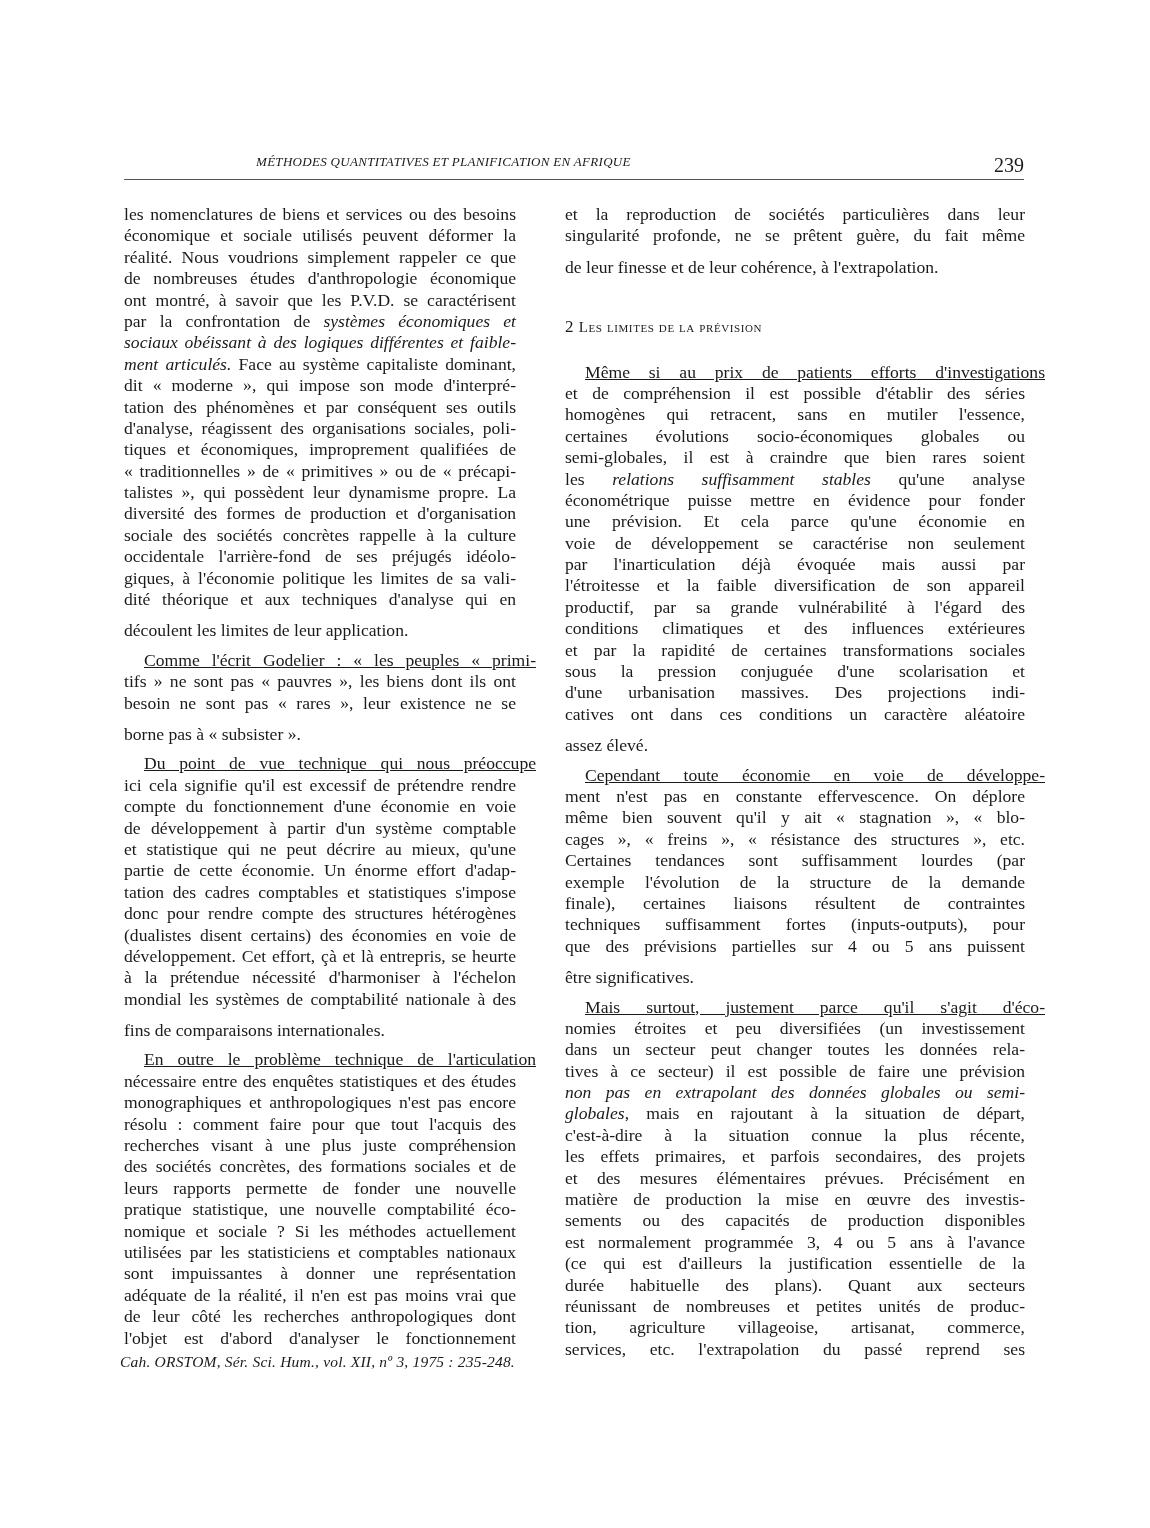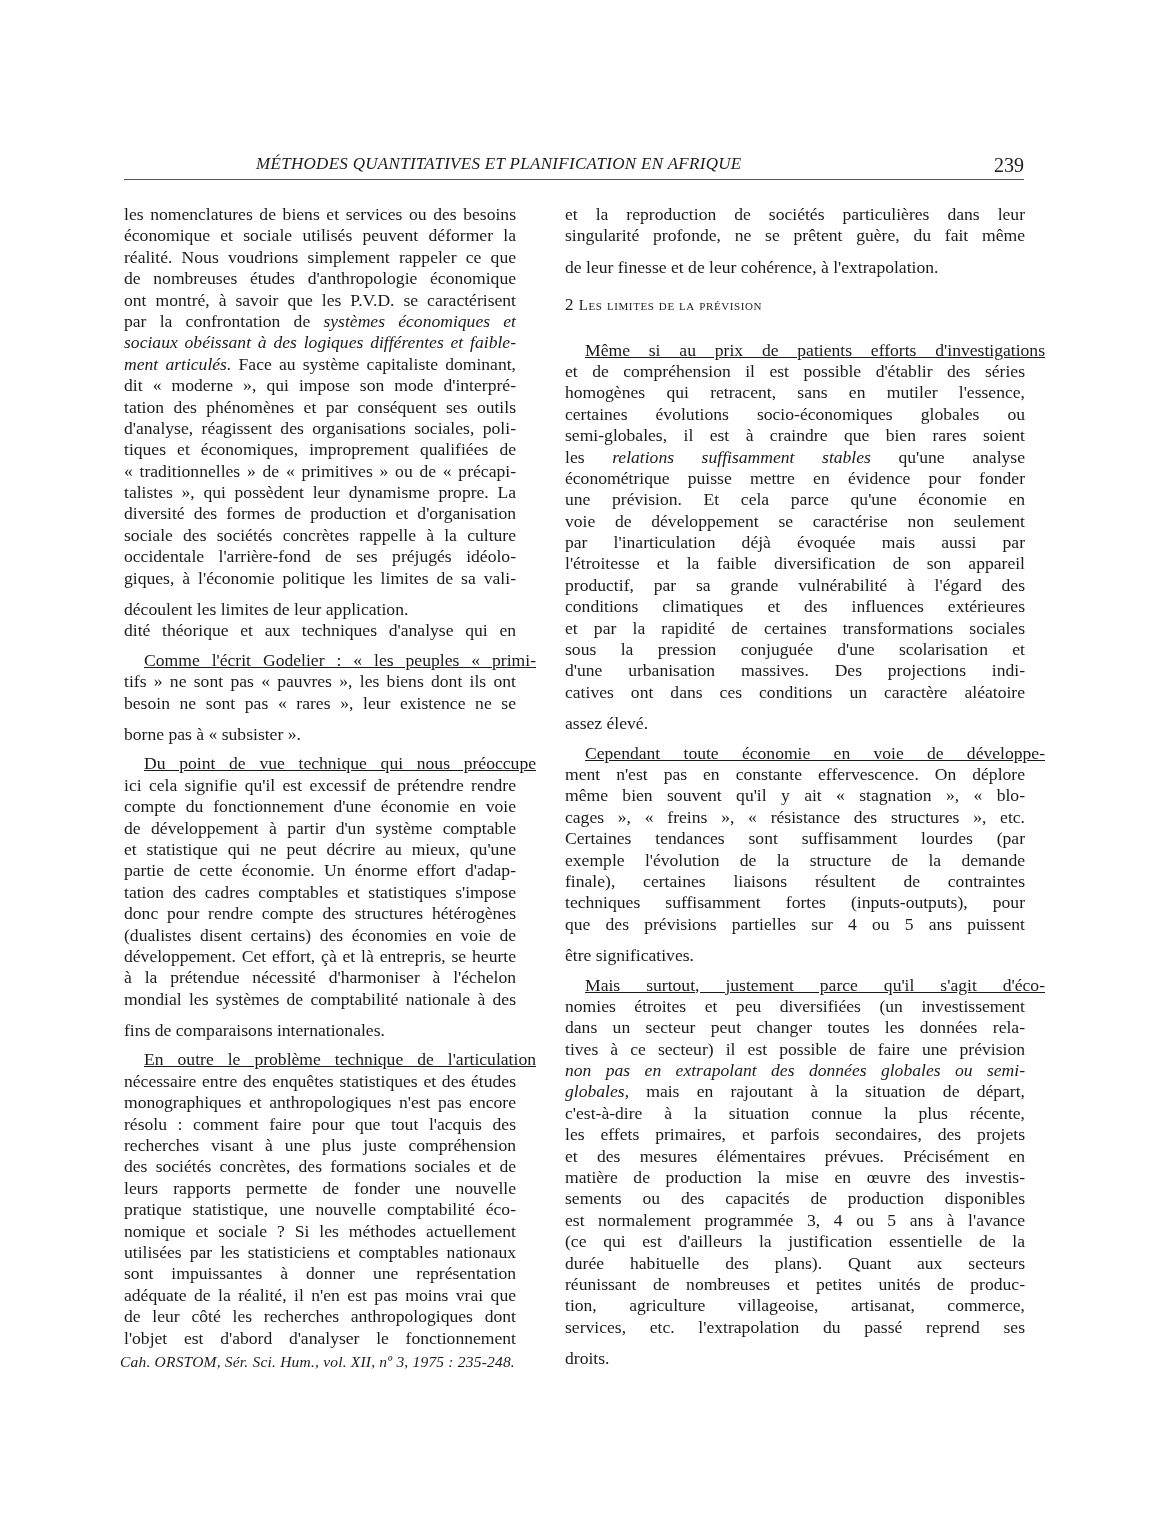--- a/index.html
+++ b/index.html
@@ -1,31 +1,31 @@
 <!DOCTYPE html>
 <html><head>
 <meta charset="utf-8">
 <style>
   html, body { margin:0; padding:0; background:#ffffff; }
   body { width:1150px; height:1528px; position:relative; overflow:hidden;
          font-family:"Liberation Serif", "DejaVu Serif", serif; color:#1a1a1a; }
   .header { position:absolute; left:124px; top:152px; width:900px; height:26px; }
-  .header-title { position:absolute; left:132px; top:2px; font-style:italic; font-size:17px; letter-spacing:0.3px; }
+  .header-title { position:absolute; left:132px; top:2px; font-style:italic; font-size:13px; letter-spacing:0.3px; }
   .page-number { position:absolute; right:0; top:2px; font-size:20px; }
   .header-rule { position:absolute; left:0; right:0; top:27px; height:0; border-top:1.3px solid #555; }
   .col { position:absolute; width:392px; font-size:17.6px; }
   .col.left { left:124px; top:204px; }
   .col.right { left:565px; top:204px; width:460px; }
   .line { display:block; height:21.4px; line-height:21.4px; text-align:justify; text-align-last:justify; white-space:nowrap; }
   .line.last { text-align-last:left;margin-top:10px; }
   .line.indent { padding-left:20px;text-decoration:underline; }
   .para-gap { height:8px; }
   .it { font-style:italic; }
   .sc { font-variant:small-caps; font-size:15px; letter-spacing:0.6px; }
-  .heading { height:21.4px; line-height:21.4px; margin-top:16px; margin-bottom:24px; font-size:15px; letter-spacing:0.5px; }
+  .heading { height:21.4px; line-height:21.4px; margin-top:38px; margin-bottom:24px; font-size:15px; letter-spacing:0.5px; }
   .footer { position:absolute; left:120px; top:1353px; font-style:italic; font-size:15.5px; letter-spacing:0.2px; }
   .col.left .line { width:392px; }
   .col.right .line { width:460px; }
 </style>
 </head>
 <body>
 
 <div class="header">
   <span class="header-title">MÉTHODES QUANTITATIVES ET PLANIFICATION EN AFRIQUE</span>
   <span class="page-number">239</span>
@@ -45,22 +45,22 @@
       <span class="line">dit « moderne », qui impose son mode d'interpré-</span>
       <span class="line">tation des phénomènes et par conséquent ses outils</span>
       <span class="line">d'analyse, réagissent des organisations sociales, poli-</span>
       <span class="line">tiques et économiques, improprement qualifiées de</span>
       <span class="line">« traditionnelles » de « primitives » ou de « précapi-</span>
       <span class="line">talistes », qui possèdent leur dynamisme propre. La</span>
       <span class="line">diversité des formes de production et d'organisation</span>
       <span class="line">sociale des sociétés concrètes rappelle à la culture</span>
       <span class="line">occidentale l'arrière-fond de ses préjugés idéolo-</span>
       <span class="line">giques, à l'économie politique les limites de sa vali-</span>
+      <span class="line">dité théorique et aux techniques d'analyse qui en</span>
       <span class="line last">découlent les limites de leur application.</span>
-      <span class="line">dité théorique et aux techniques d'analyse qui en</span>
     </div>
     <div class="para-gap"></div>
     <div>
       <span class="line indent">Comme l'écrit Godelier : « les peuples « primi-</span>
       <span class="line">tifs » ne sont pas « pauvres », les biens dont ils ont</span>
       <span class="line">besoin ne sont pas « rares », leur existence ne se</span>
       <span class="line last">borne pas à « subsister ».</span>
     </div>
     <div class="para-gap"></div>
     <div>
@@ -148,17 +148,16 @@
       <span class="line">les effets primaires, et parfois secondaires, des projets</span>
       <span class="line">et des mesures élémentaires prévues. Précisément en</span>
       <span class="line">matière de production la mise en œuvre des investis-</span>
       <span class="line">sements ou des capacités de production disponibles</span>
       <span class="line">est normalement programmée 3, 4 ou 5 ans à l'avance</span>
       <span class="line">(ce qui est d'ailleurs la justification essentielle de la</span>
       <span class="line">durée habituelle des plans). Quant aux secteurs</span>
       <span class="line">réunissant de nombreuses et petites unités de produc-</span>
       <span class="line">tion, agriculture villageoise, artisanat, commerce,</span>
       <span class="line">services, etc. l'extrapolation du passé reprend ses</span>
-      <span class="line last">droits.</span>
     </div>
   </div>
 
 <div class="footer">Cah. ORSTOM, Sér. Sci. Hum., vol. XII, nº 3, 1975 : 235-248.</div>
 
 </body></html>

